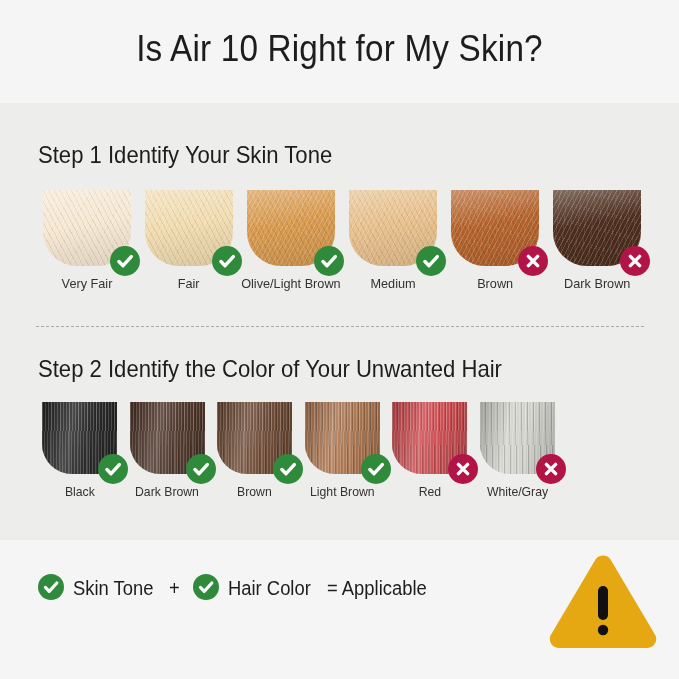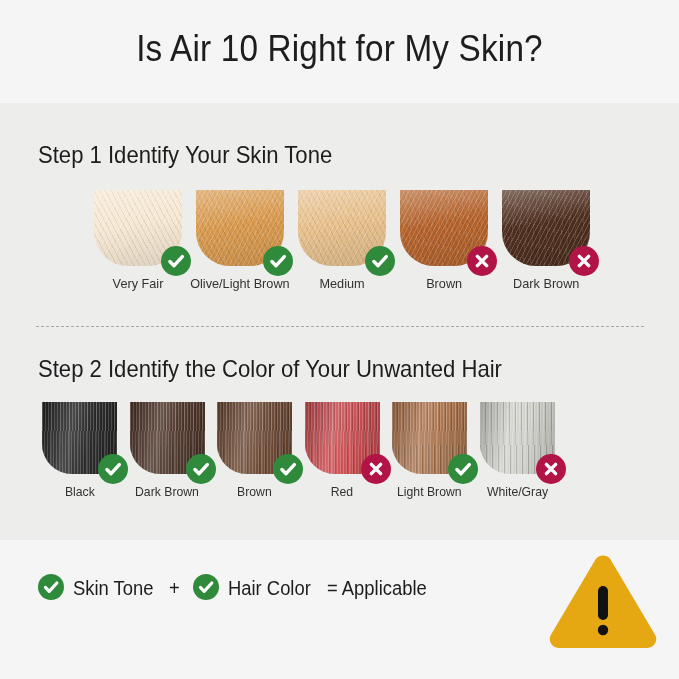--- a/index.html
+++ b/index.html
@@ -62,21 +62,21 @@
   }
   #step1-heading { left: 38px; top: 141px; }
   #step2-heading { left: 38px; top: 355px; }
 
   
   .swatch-row {
     position: absolute;
     display: flex;
     align-items: flex-start;
   }
-  #skin-row { left: 36px; top: 190px; width: 612px; justify-content: center; }
+  #skin-row { left: 36px; top: 190px; width: 612px; }
   #hair-row { left: 36px; top: 402px; width: 612px; }
 
   .swatch-cell {
     position: relative;
     display: flex;
     flex-direction: column;
     align-items: center;
   }
   #skin-row .swatch-cell { width: 102px; }
   #hair-row .swatch-cell { width: 87.5px; }
@@ -225,20 +225,34 @@
         <div class="badge swatch-badge badge-yes" style="left: 67px; top: 56px;">
           <svg viewBox="0 0 32 32" width="26" height="26" aria-hidden="true">
             <path d="M8.5 16.6 L13.6 21.8 L23.8 10.6" fill="none" stroke="#ffffff" stroke-width="4.2" stroke-linecap="round" stroke-linejoin="round"></path>
           </svg>
         </div>
       </div>
       <div class="swatch-label">Very Fair</div>
     </div>
     <div class="swatch-cell">
       <div style="position: relative;">
+        <div class="swatch swatch-skin" style="background: rgb(242, 220, 176);">
+          <div class="grain"></div>
+          <div class="sheen"></div>
+        </div>
+        <div class="badge swatch-badge badge-yes" style="left: 67px; top: 56px;">
+          <svg viewBox="0 0 32 32" width="26" height="26" aria-hidden="true">
+            <path d="M8.5 16.6 L13.6 21.8 L23.8 10.6" fill="none" stroke="#ffffff" stroke-width="4.2" stroke-linecap="round" stroke-linejoin="round"></path>
+          </svg>
+        </div>
+      </div>
+      <div class="swatch-label">Fair</div>
+    </div>
+    <div class="swatch-cell">
+      <div style="position: relative;">
         <div class="swatch swatch-skin" style="background: rgb(217, 154, 78);">
           <div class="grain"></div>
           <div class="sheen"></div>
         </div>
         <div class="badge swatch-badge badge-yes" style="left: 67px; top: 56px;">
           <svg viewBox="0 0 32 32" width="26" height="26" aria-hidden="true">
             <path d="M8.5 16.6 L13.6 21.8 L23.8 10.6" fill="none" stroke="#ffffff" stroke-width="4.2" stroke-linecap="round" stroke-linejoin="round"></path>
           </svg>
         </div>
       </div>
@@ -329,45 +343,45 @@
         <div class="badge swatch-badge badge-yes" style="left: 56px; top: 52px;">
           <svg viewBox="0 0 32 32" width="26" height="26" aria-hidden="true">
             <path d="M8.5 16.6 L13.6 21.8 L23.8 10.6" fill="none" stroke="#ffffff" stroke-width="4.2" stroke-linecap="round" stroke-linejoin="round"></path>
           </svg>
         </div>
       </div>
       <div class="swatch-label">Brown</div>
     </div>
     <div class="swatch-cell">
       <div style="position: relative;">
+        <div class="swatch swatch-hair" style="background: rgb(169, 113, 74);">
+          <div class="strands"></div>
+          <div class="sheen"></div>
+        </div>
+        <div class="badge swatch-badge badge-yes" style="left: 56px; top: 52px;">
+          <svg viewBox="0 0 32 32" width="26" height="26" aria-hidden="true">
+            <path d="M8.5 16.6 L13.6 21.8 L23.8 10.6" fill="none" stroke="#ffffff" stroke-width="4.2" stroke-linecap="round" stroke-linejoin="round"></path>
+          </svg>
+        </div>
+      </div>
+      <div class="swatch-label">Light Brown</div>
+    </div>
+    <div class="swatch-cell">
+      <div style="position: relative;">
         <div class="swatch swatch-hair" style="background: rgb(201, 71, 75);">
           <div class="strands"></div>
           <div class="sheen"></div>
         </div>
         <div class="badge swatch-badge badge-no" style="left: 56px; top: 52px;">
           <svg viewBox="0 0 32 32" width="26" height="26" aria-hidden="true">
             <path d="M10.3 10.3 L21.7 21.7 M21.7 10.3 L10.3 21.7" fill="none" stroke="#ffffff" stroke-width="4.2" stroke-linecap="round"></path>
           </svg>
         </div>
       </div>
       <div class="swatch-label">Red</div>
-    </div>
-    <div class="swatch-cell">
-      <div style="position: relative;">
-        <div class="swatch swatch-hair" style="background: rgb(169, 113, 74);">
-          <div class="strands"></div>
-          <div class="sheen"></div>
-        </div>
-        <div class="badge swatch-badge badge-yes" style="left: 56px; top: 52px;">
-          <svg viewBox="0 0 32 32" width="26" height="26" aria-hidden="true">
-            <path d="M8.5 16.6 L13.6 21.8 L23.8 10.6" fill="none" stroke="#ffffff" stroke-width="4.2" stroke-linecap="round" stroke-linejoin="round"></path>
-          </svg>
-        </div>
-      </div>
-      <div class="swatch-label">Light Brown</div>
     </div>
     <div class="swatch-cell">
       <div style="position: relative;">
         <div class="swatch swatch-hair" style="background: rgb(207, 207, 201);">
           <div class="strands"></div>
           <div class="sheen"></div>
         </div>
         <div class="badge swatch-badge badge-no" style="left: 56px; top: 52px;">
           <svg viewBox="0 0 32 32" width="26" height="26" aria-hidden="true">
             <path d="M10.3 10.3 L21.7 21.7 M21.7 10.3 L10.3 21.7" fill="none" stroke="#ffffff" stroke-width="4.2" stroke-linecap="round"></path>

